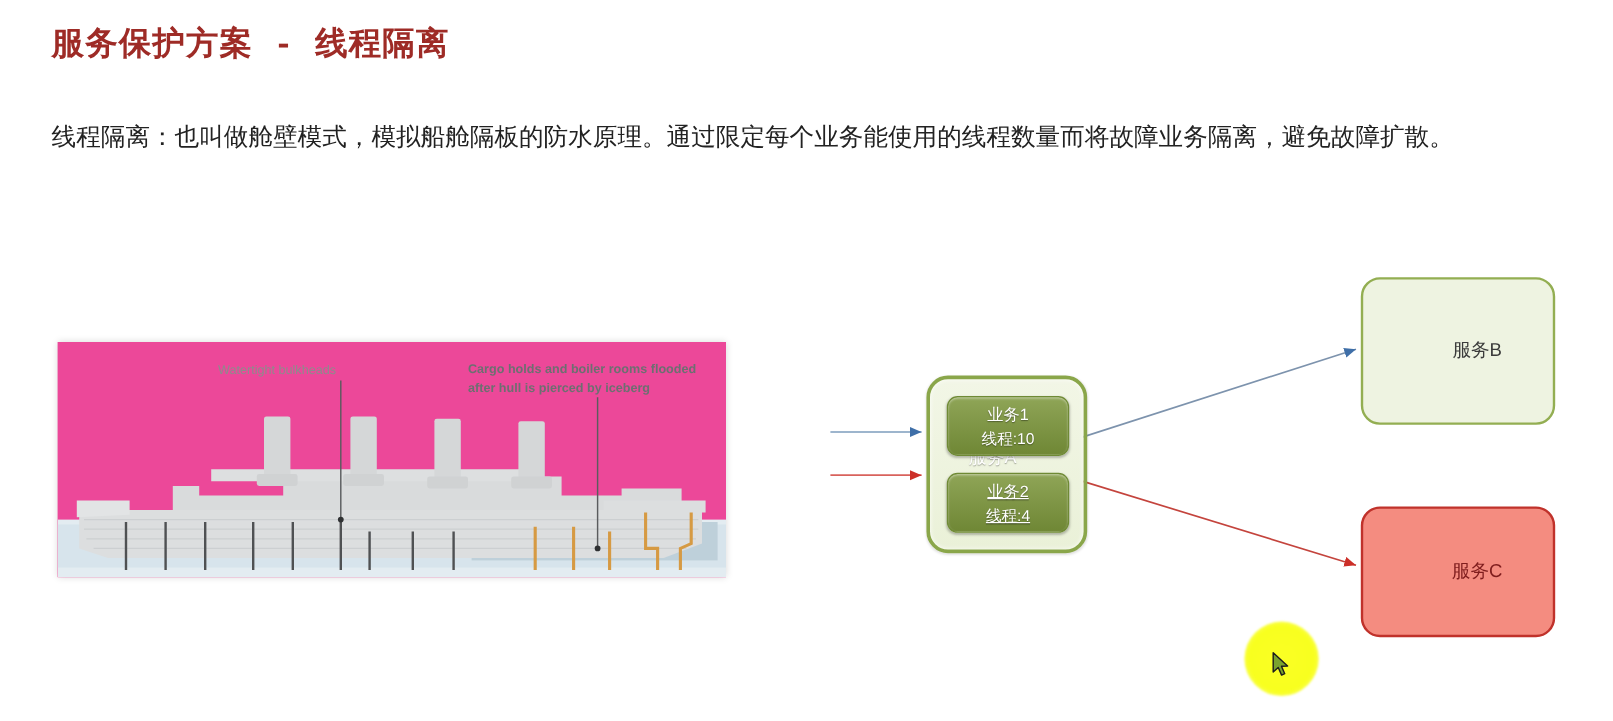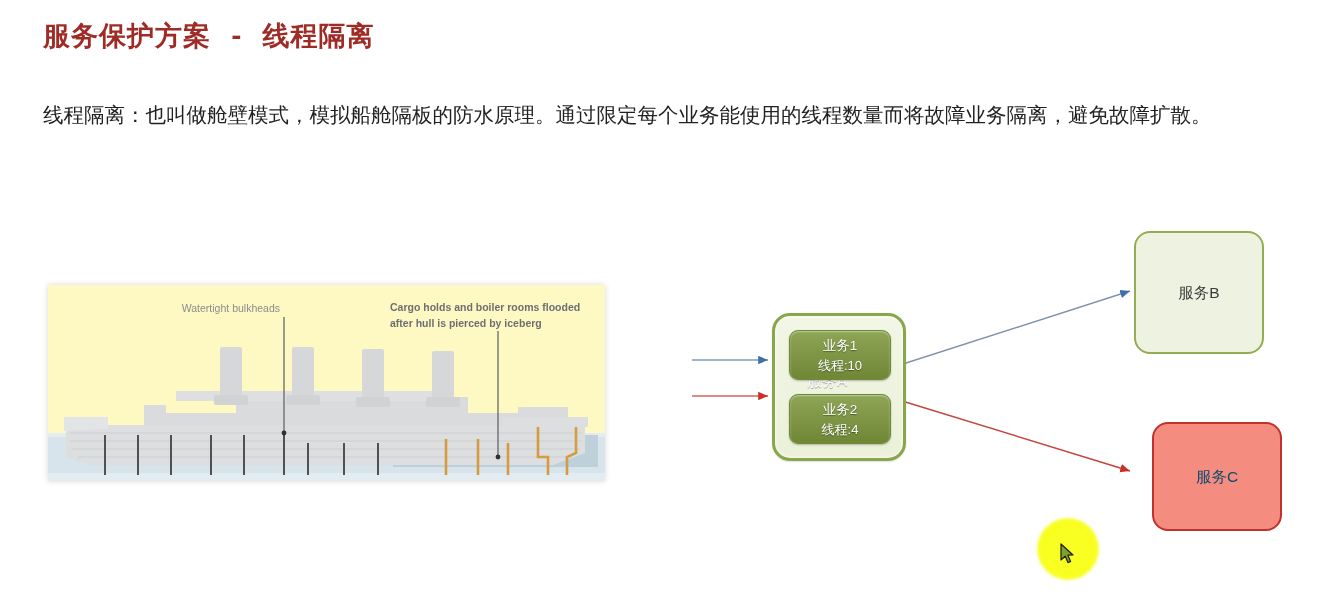--- a/index.html
+++ b/index.html
@@ -41,21 +41,21 @@
     text-align: justify;
   }
 
   
   .illustration {
     position: absolute;
     left: 48px;
     top: 285px;
     width: 557px;
     height: 196px;
-    background: #fef9c3;
+    background: #ec4899;
     box-shadow: 0 0 6px rgba(0,0,0,0.16);
     overflow: hidden;
   }
   .illu-svg { display: block; width: 557px; height: 196px; }
 
   
   .diagram {
     position: absolute;
     left: 660px;
     top: 200px;
@@ -94,21 +94,21 @@
     height: 48px;
     border-radius: 9px;
     border: 1.5px solid #6f8a35;
     background: linear-gradient(180deg, #8fa557 0%, #7d9444 55%, #6f8735 100%);
     box-shadow: inset 0 1px 2px rgba(255,255,255,0.45), 0 1px 2px rgba(0,0,0,0.25);
     color: #ffffff;
     text-align: center;
     z-index: 2;
   }
   .biz-box.top { top: 14px; }
-  .biz-box.bottom { top: 78px; }
+  .biz-box.bottom { top: 78px; text-decoration: underline; }
   .biz-name {
     display: block;
     font-size: 13.5px;
     line-height: 14px;
     padding-top: 8px;
     text-shadow: 0 1px 1px rgba(0,0,0,0.4);
   }
   .biz-threads {
     display: block;
     font-size: 13px;
@@ -116,39 +116,40 @@
     padding-top: 6px;
     text-shadow: 0 1px 1px rgba(0,0,0,0.4);
   }
 
   
   .svc-node {
     position: absolute;
     border-radius: 16px;
     text-align: center;
     font-size: 15.5px;
+    padding-left: 32px;
   }
   .svc-b {
     left: 474px;
     top: 31px;
     width: 126px;
     height: 119px;
     border: 2.5px solid #93ae52;
     background: #eef3e1;
     color: #3b3b3b;
     line-height: 119px;
   }
   .svc-c {
-    left: 492px;
+    left: 474px;
     top: 222px;
     width: 126px;
     height: 105px;
     border: 2.5px solid #c0322b;
     background: #f48c80;
-    color: #0c4a6e;
+    color: #7f1d1d;
     line-height: 105px;
   }
 
   
   .cursor-halo {
     position: absolute;
     left: 1037px;
     top: 518px;
     width: 62px;
     height: 62px;

